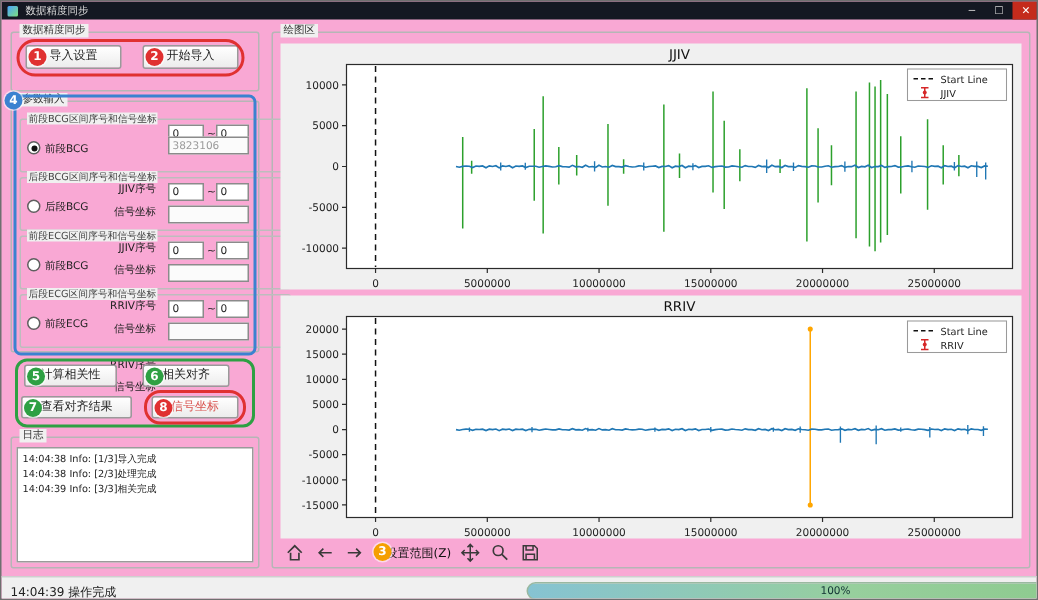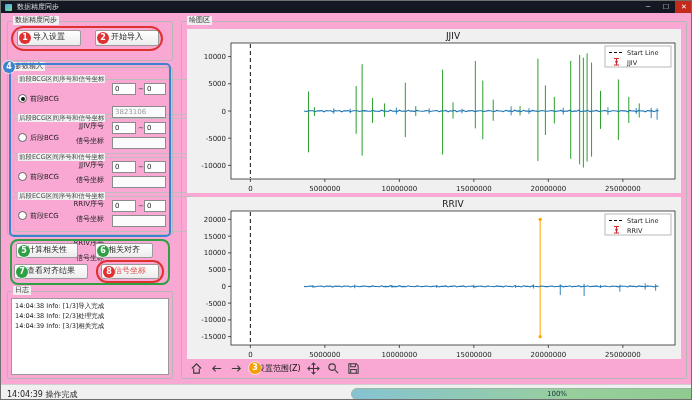--- a/index.html
+++ b/index.html
@@ -85,21 +85,21 @@
 
   <div class="sec" style="top:78px">
     <span class="sec-title">前段BCG区间序号和信号坐标</span>
     <span class="radio checked"></span>
     <span class="radio-label">前段BCG</span>
     <span class="flabel" style="top:5px">JJIV序号</span>
     <input class="fin small" style="left: 98px; top: 3px;" value="0">
     <span class="tilde" style="left:124px;top:5px">~</span>
     <input class="fin small2" style="left: 130px; top: 3px;" value="0">
     <span class="flabel" style="top:20px">信号坐标</span>
-    <input class="fin wide coord" style="left: 98px; top: 26px;" value="3823106">
+    <input class="fin wide coord" style="left: 98px; top: 11px;" value="3823106">
   </div>
 
   <div class="sec" style="top:117px">
     <span class="sec-title">后段BCG区间序号和信号坐标</span>
     <span class="radio"></span>
     <span class="radio-label">后段BCG</span>
     <span class="flabel" style="top:5px">JJIV序号</span>
     <input class="fin small" style="left: 98px; top: 3px;" value="0">
     <span class="tilde" style="left:124px;top:5px">~</span>
     <input class="fin small2" style="left: 130px; top: 3px;" value="0">

